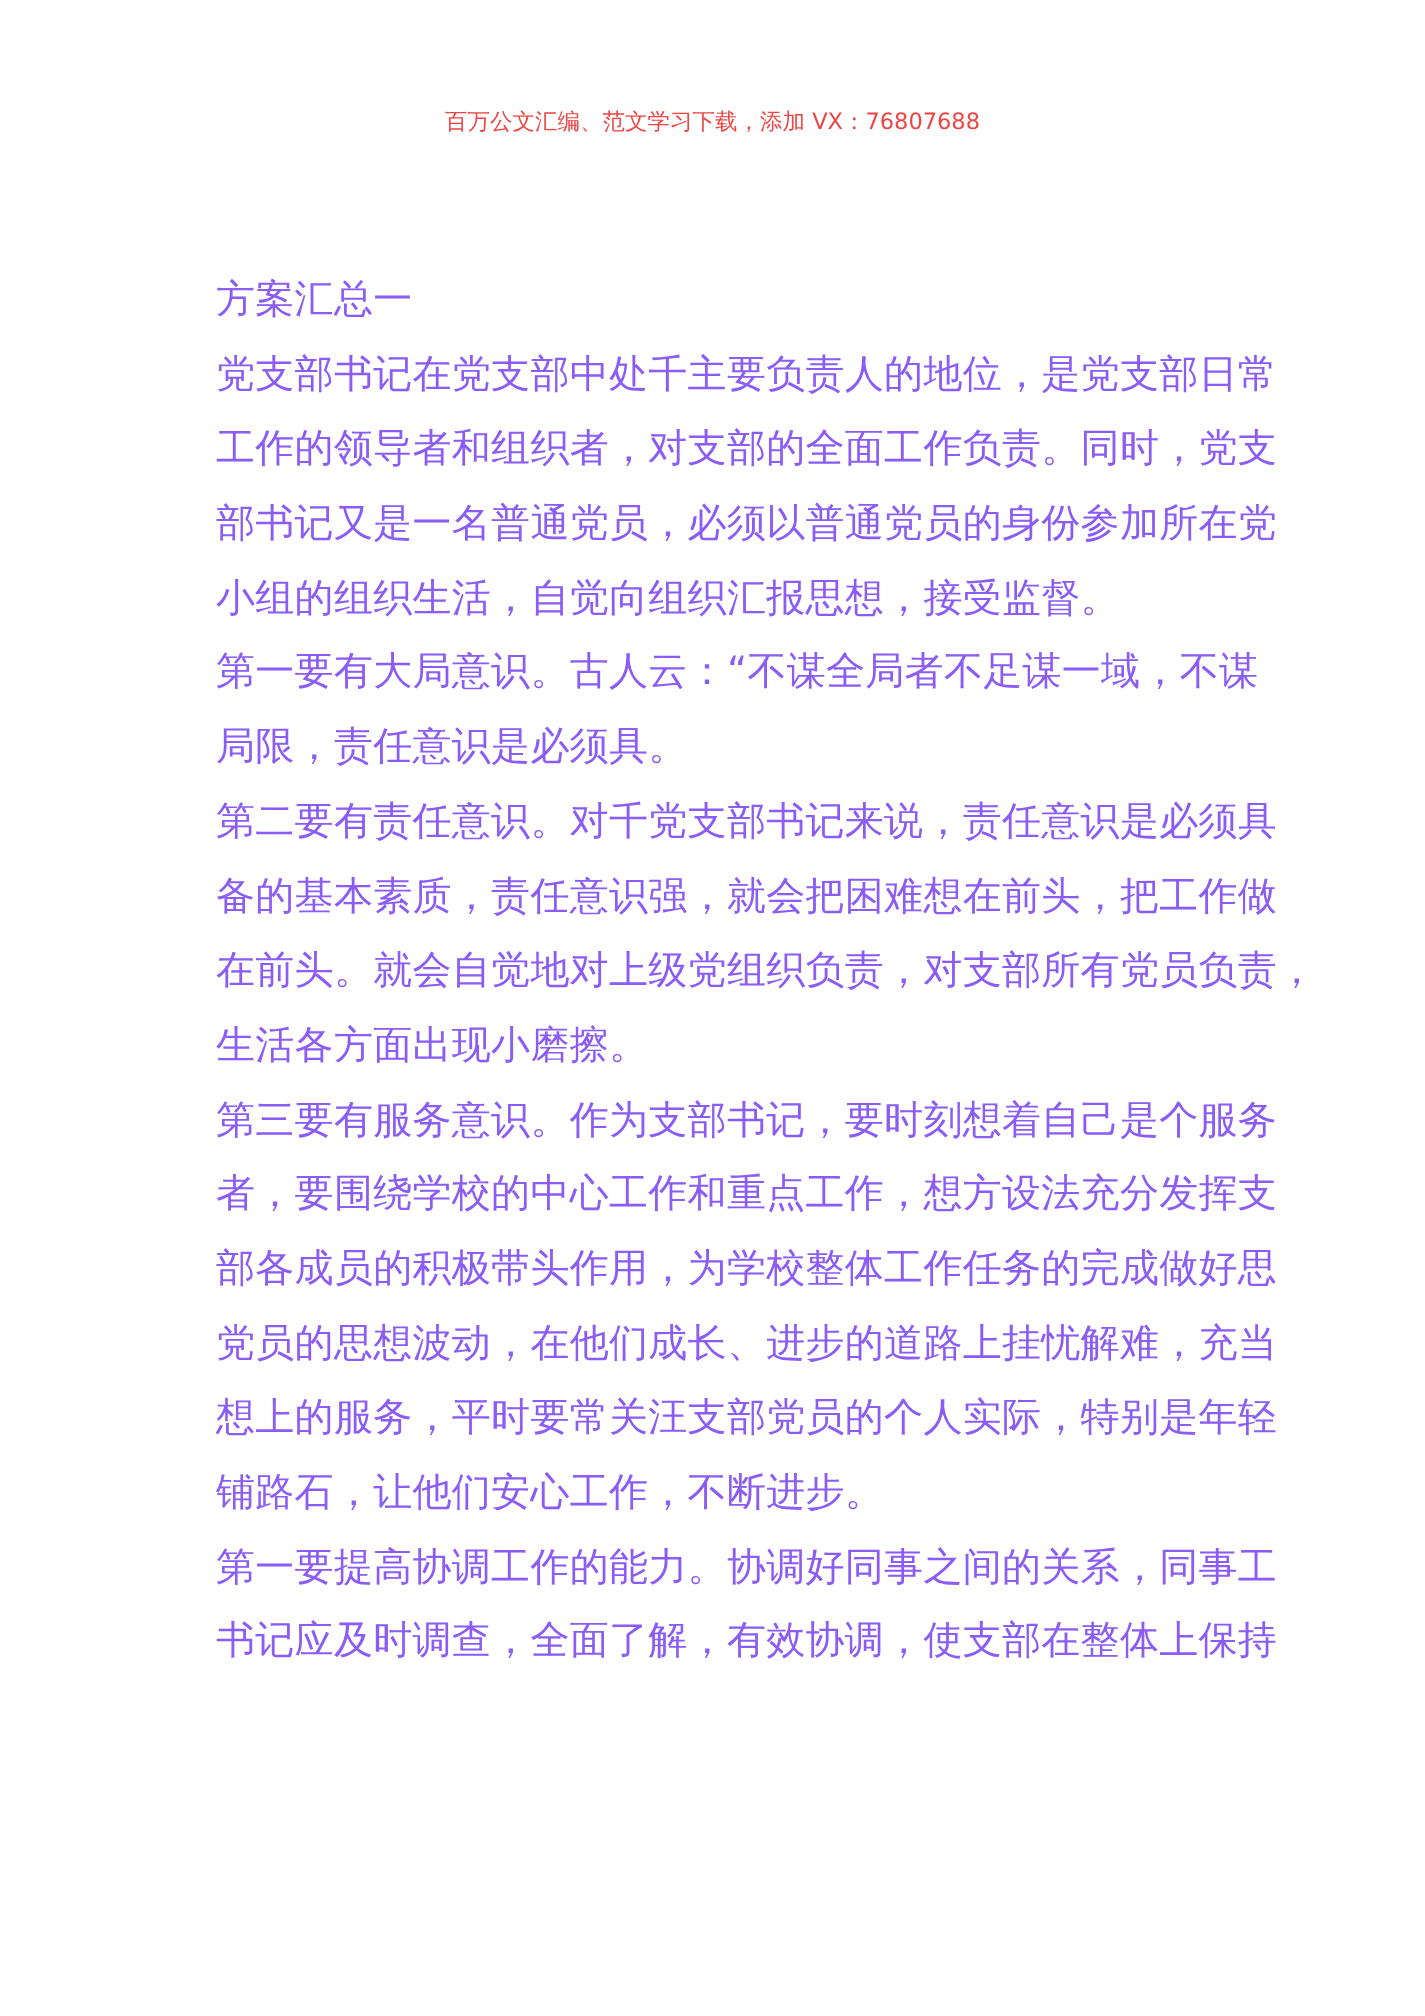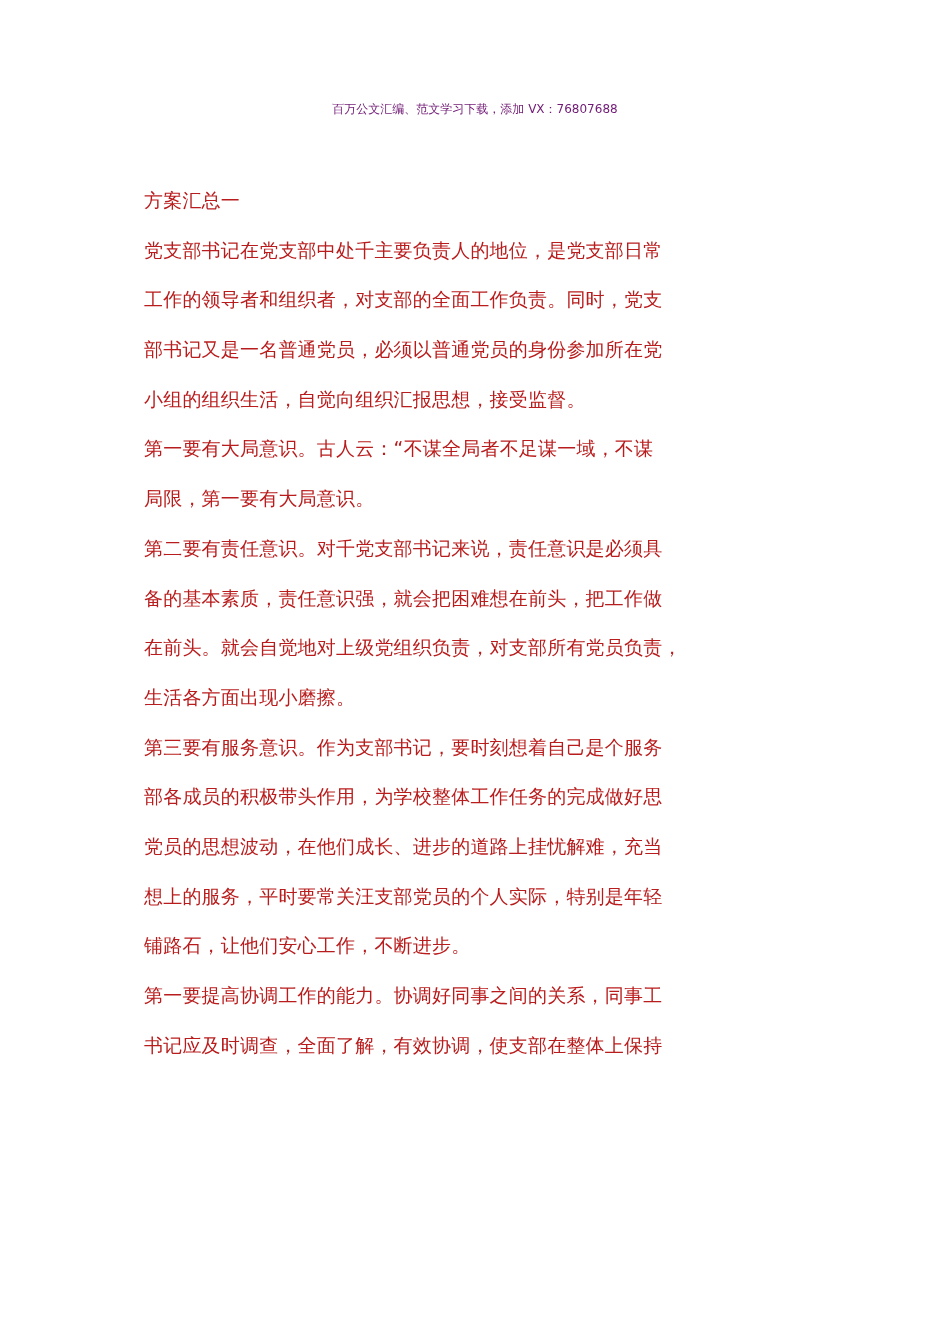--- a/index.html
+++ b/index.html
@@ -1,40 +1,41 @@
 <!DOCTYPE html>
 <html><head>
 <meta charset="utf-8">
 <style>
   html, body { margin: 0; padding: 0; background: #ffffff; }
   body { width: 950px; height: 1344px; position: relative; overflow: hidden;
          font-family: "DejaVu Sans", "Liberation Sans", sans-serif; }
   .header { position: absolute; top: 68px; left: 0; width: 950px; text-align: center;
-            font-size: 12px; line-height: 26px; color: #701a75; letter-spacing: 0px; margin-top: 28px; }
+            font-size: 15px; line-height: 26px; color: #ef4444; letter-spacing: 0px; }
   .content { position: absolute; top: 176px; left: 144px; width: 680px; }
-  .line { font-size: 19px; line-height: 49.7px; height: 49.7px; color: #b91c1c;
+  .line { font-size: 26px; line-height: 49.7px; height: 49.7px; color: #8b5cf6;
           white-space: nowrap; letter-spacing: 0.2px; }
 </style>
 </head>
 <body>
 
 <div class="header">百万公文汇编、范文学习下载，添加 VX：76807688</div>
 
 <div class="content">
   <div class="line">方案汇总一</div>
   <div class="line">党支部书记在党支部中处千主要负责人的地位，是党支部日常</div>
   <div class="line">工作的领导者和组织者，对支部的全面工作负责。同时，党支</div>
   <div class="line">部书记又是一名普通党员，必须以普通党员的身份参加所在党</div>
   <div class="line">小组的组织生活，自觉向组织汇报思想，接受监督。</div>
   <div class="line">第一要有大局意识。古人云：“不谋全局者不足谋一域，不谋</div>
-  <div class="line">局限，第一要有大局意识。</div>
+  <div class="line">局限，责任意识是必须具。</div>
   <div class="line">第二要有责任意识。对千党支部书记来说，责任意识是必须具</div>
   <div class="line">备的基本素质，责任意识强，就会把困难想在前头，把工作做</div>
   <div class="line">在前头。就会自觉地对上级党组织负责，对支部所有党员负责，</div>
   <div class="line">生活各方面出现小磨擦。</div>
   <div class="line">第三要有服务意识。作为支部书记，要时刻想着自己是个服务</div>
+  <div class="line">者，要围绕学校的中心工作和重点工作，想方设法充分发挥支</div>
   <div class="line">部各成员的积极带头作用，为学校整体工作任务的完成做好思</div>
   <div class="line">党员的思想波动，在他们成长、进步的道路上挂忧解难，充当</div>
   <div class="line">想上的服务，平时要常关汪支部党员的个人实际，特别是年轻</div>
   <div class="line">铺路石，让他们安心工作，不断进步。</div>
   <div class="line">第一要提高协调工作的能力。协调好同事之间的关系，同事工</div>
   <div class="line">书记应及时调查，全面了解，有效协调，使支部在整体上保持</div>
 </div>
 
 </body></html>

